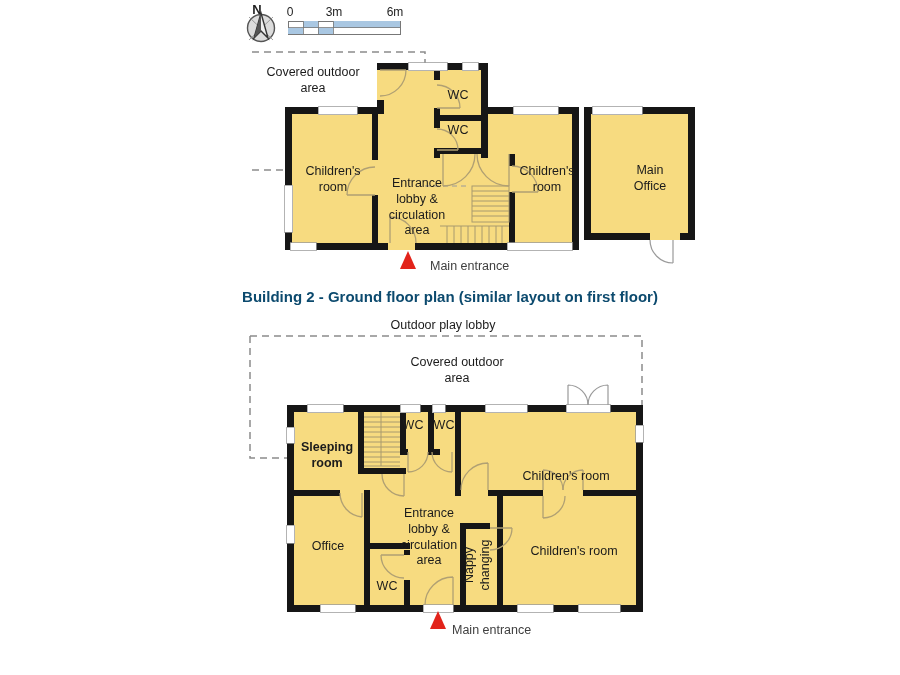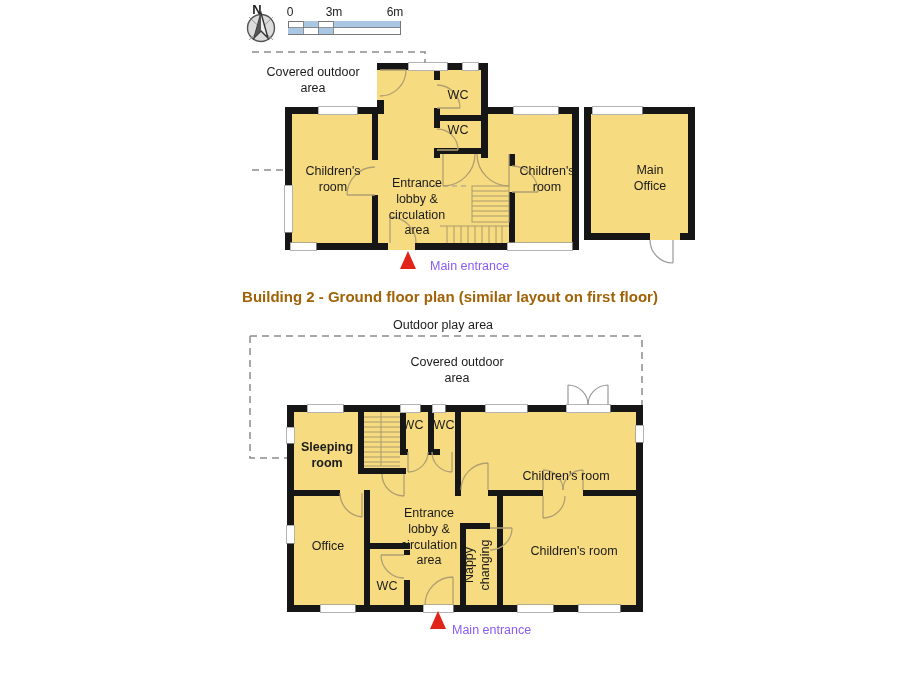--- a/index.html
+++ b/index.html
@@ -2,23 +2,23 @@
 <html><head>
 <meta charset="utf-8">
 <style>
   html,body{margin:0;padding:0;background:#ffffff;}
   #stage{position:relative;width:900px;height:675px;background:#ffffff;overflow:hidden;
          font-family:"Liberation Sans", sans-serif;}
   #plan-svg{position:absolute;left:0;top:0;}
   .lbl{position:absolute;transform:translate(-50%,-50%);text-align:center;
        white-space:pre-line;font-size:12.5px;line-height:1.26;color:#1b1b1b;}
   .lbl-left{position:absolute;transform:translate(0,-50%);text-align:left;
-       white-space:pre-line;font-size:12.5px;line-height:1.26;color:#8b5cf6;}
+       white-space:pre-line;font-size:12.5px;line-height:1.26;color:#404040;}
   .caption{position:absolute;transform:translate(-50%,-50%);font-size:15px;font-weight:bold;
-       color:#a16207;white-space:nowrap;}
+       color:#0c4a6e;white-space:nowrap;}
   .tick{font-size:12px;color:#222;}
   .north{font-size:13px;font-weight:bold;color:#222;}
   .rot{transform:translate(-50%,-50%) rotate(-90deg);}
 </style>
 </head>
 <body>
 
 <div id="stage">
 
 <svg id="plan-svg" width="900" height="675" viewBox="0 0 900 675">
@@ -212,21 +212,21 @@
 lobby &amp;
 circulation
 area</div>
   <div class="lbl" style="left:547px;top:180px;">Children's
 room</div>
   <div class="lbl" style="left:650px;top:179px;">Main
 Office</div>
   <div class="lbl-left" style="left:430px;top:267px;">Main entrance</div>
   <div class="caption" style="left:450px;top:296px;">Building 2 - Ground floor plan (similar layout on first floor)</div>
 
-  <div class="lbl" style="left:443px;top:326px;">Outdoor play area</div>
+  <div class="lbl" style="left:443px;top:326px;">Outdoor play lobby</div>
   <div class="lbl" style="left:457px;top:371px;">Covered outdoor
 area</div>
   <div class="lbl" style="left:327px;top:456px;font-weight:bold;">Sleeping
 room</div>
   <div class="lbl" style="left:413px;top:426px;">WC</div>
   <div class="lbl" style="left:444px;top:426px;">WC</div>
   <div class="lbl" style="left:566px;top:477px;">Children's room</div>
   <div class="lbl" style="left:328px;top:547px;">Office</div>
   <div class="lbl" style="left:429px;top:537px;">Entrance
 lobby &amp;

